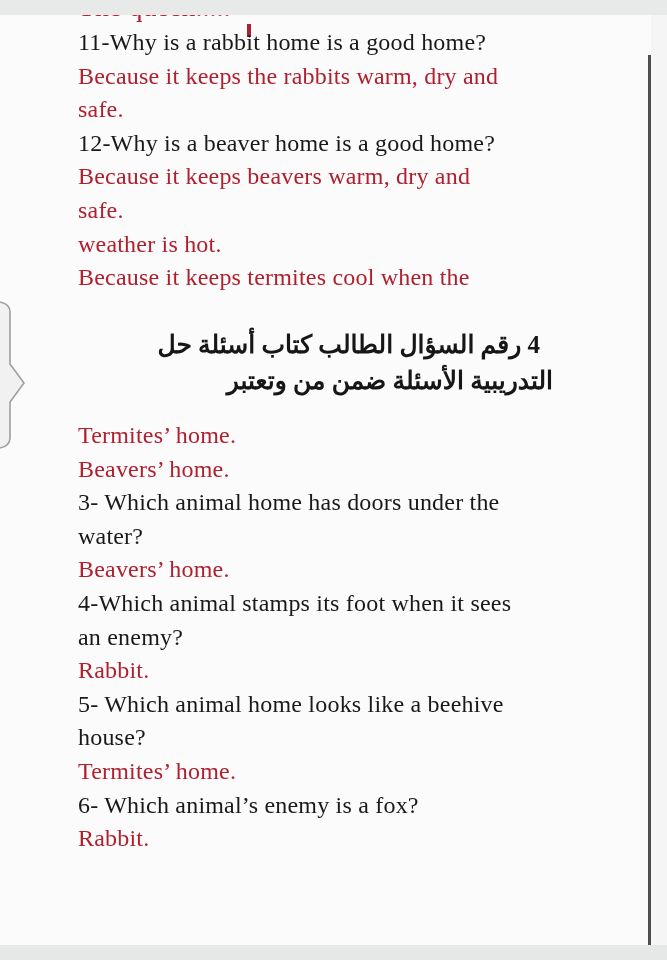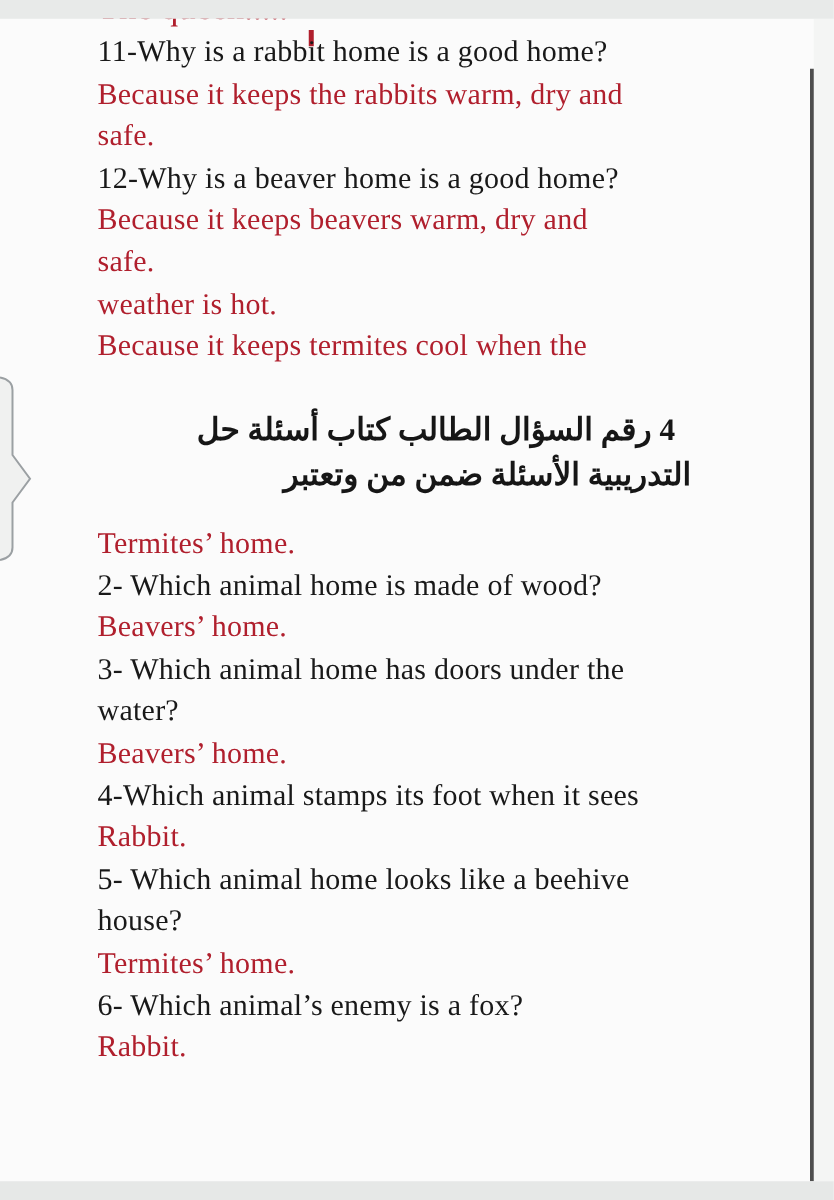--- a/index.html
+++ b/index.html
@@ -81,26 +81,26 @@
     <div class="line a">safe.</div>
     <div class="line a">weather is hot.</div>
     <div class="line a">Because it keeps termites cool when the</div>
   </div>
 
 <div class="arabic-line" id="arabic-line-1"><span dir="rtl">حل</span> <span dir="rtl">أسئلة</span> <span dir="rtl">كتاب</span> <span dir="rtl">الطالب</span> <span dir="rtl">السؤال</span> <span dir="rtl">رقم</span> <span dir="rtl">4</span></div>
 <div class="arabic-line" id="arabic-line-2"><span dir="rtl">وتعتبر</span> <span dir="rtl">من</span> <span dir="rtl">ضمن</span> <span dir="rtl">الأسئلة</span> <span dir="rtl">التدريبية</span></div>
 
 <div class="qa-block" id="qa-block-2">
     <div class="line a">Termites’ home.</div>
-    <div class="line q">2- Which animal home is made of wood?</div>
     <div class="line a">Beavers’ home.</div>
     <div class="line q">3- Which animal home has doors under the</div>
     <div class="line q">water?</div>
     <div class="line a">Beavers’ home.</div>
     <div class="line q">4-Which animal stamps its foot when it sees</div>
+    <div class="line q">an enemy?</div>
     <div class="line a">Rabbit.</div>
     <div class="line q">5- Which animal home looks like a beehive</div>
     <div class="line q">house?</div>
     <div class="line a">Termites’ home.</div>
     <div class="line q">6- Which animal’s enemy is a fox?</div>
     <div class="line a">Rabbit.</div>
   </div>
 
 <svg class="page-arrow" viewBox="0 0 26 154" xmlns="http://www.w3.org/2000/svg">
   <path id="arrow-fill" d="M0,4 Q10,6 10,14 L10,66 L24,85 L10,104 L10,140 Q10,148 0,150 Z" fill="#f0f1f0"></path>

